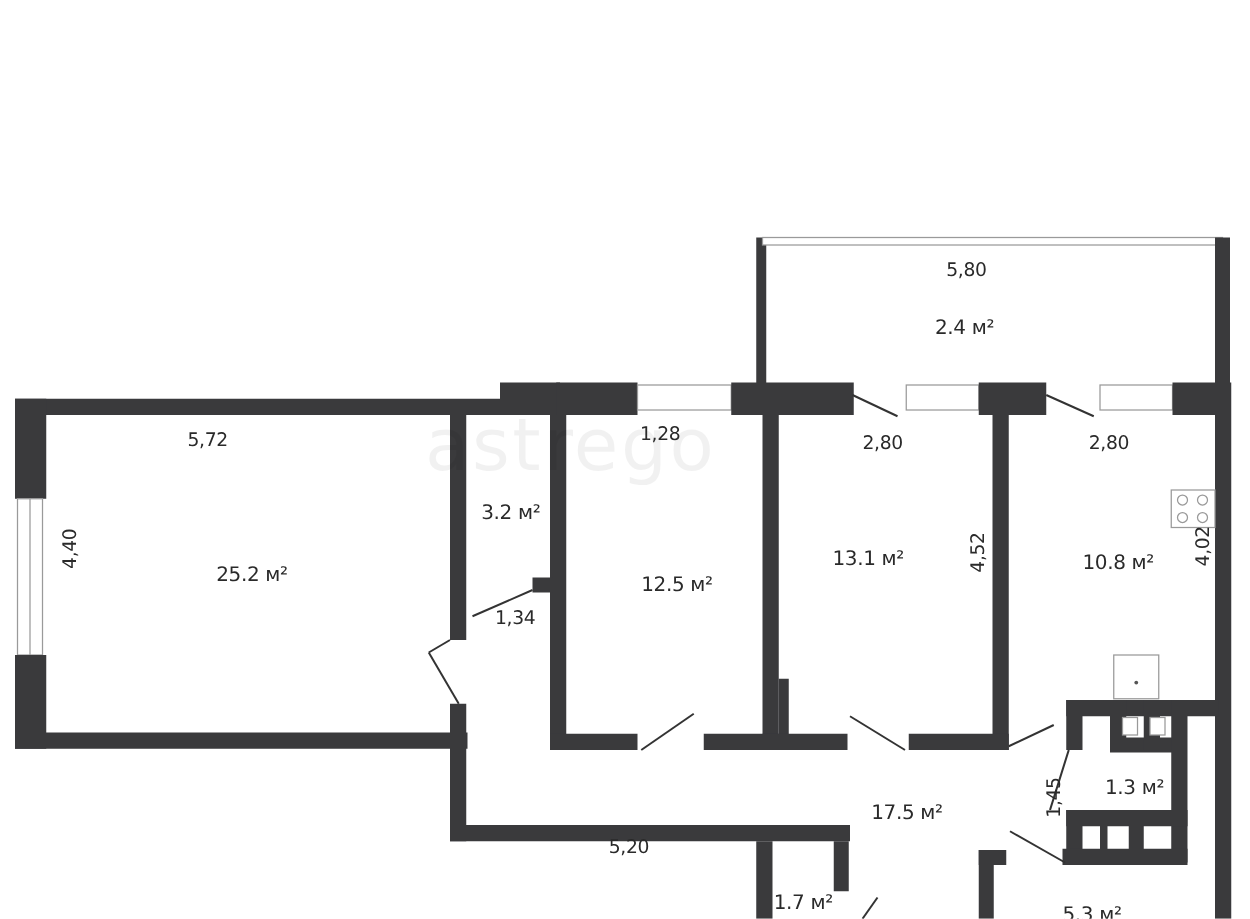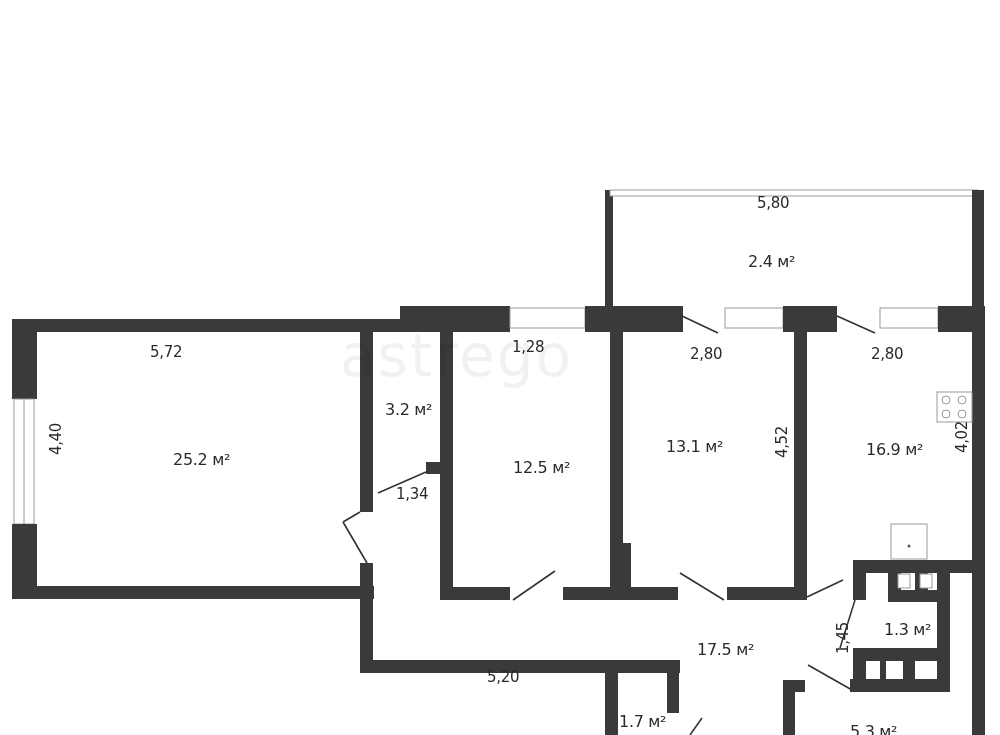--- a/index.html
+++ b/index.html
@@ -130,24 +130,24 @@
 <div class="lbl" style="left:396px;top:485px">1,34</div>
 
 <div class="lbl" style="left:512px;top:338px">1,28</div>
 <div class="lbl area" style="left:513px;top:458px">12.5 м²</div>
 
 <div class="lbl" style="left:690px;top:345px">2,80</div>
 <div class="lbl area" style="left:666px;top:437px">13.1 м²</div>
 <div class="lbl rot" style="left:766px;top:433px">4,52</div>
 
 <div class="lbl" style="left:871px;top:345px">2,80</div>
-<div class="lbl area" style="left:866px;top:440px">16.9 м²</div>
+<div class="lbl area" style="left:866px;top:440px">10.8 м²</div>
 <div class="lbl rot" style="left:946px;top:428px">4,02</div>
 
-<div class="lbl" style="left:757px;top:194px">5,80</div>
+<div class="lbl" style="left:757px;top:207px">5,80</div>
 <div class="lbl area" style="left:748px;top:252px">2.4 м²</div>
 
 <div class="lbl" style="left:487px;top:668px">5,20</div>
 <div class="lbl area" style="left:697px;top:640px">17.5 м²</div>
 <div class="lbl rot" style="left:827px;top:629px">1,45</div>
 
 <div class="lbl area" style="left:884px;top:620px">1.3 м²</div>
 
 <div class="lbl area" style="left:619px;top:712px">1.7 м²</div>
 

